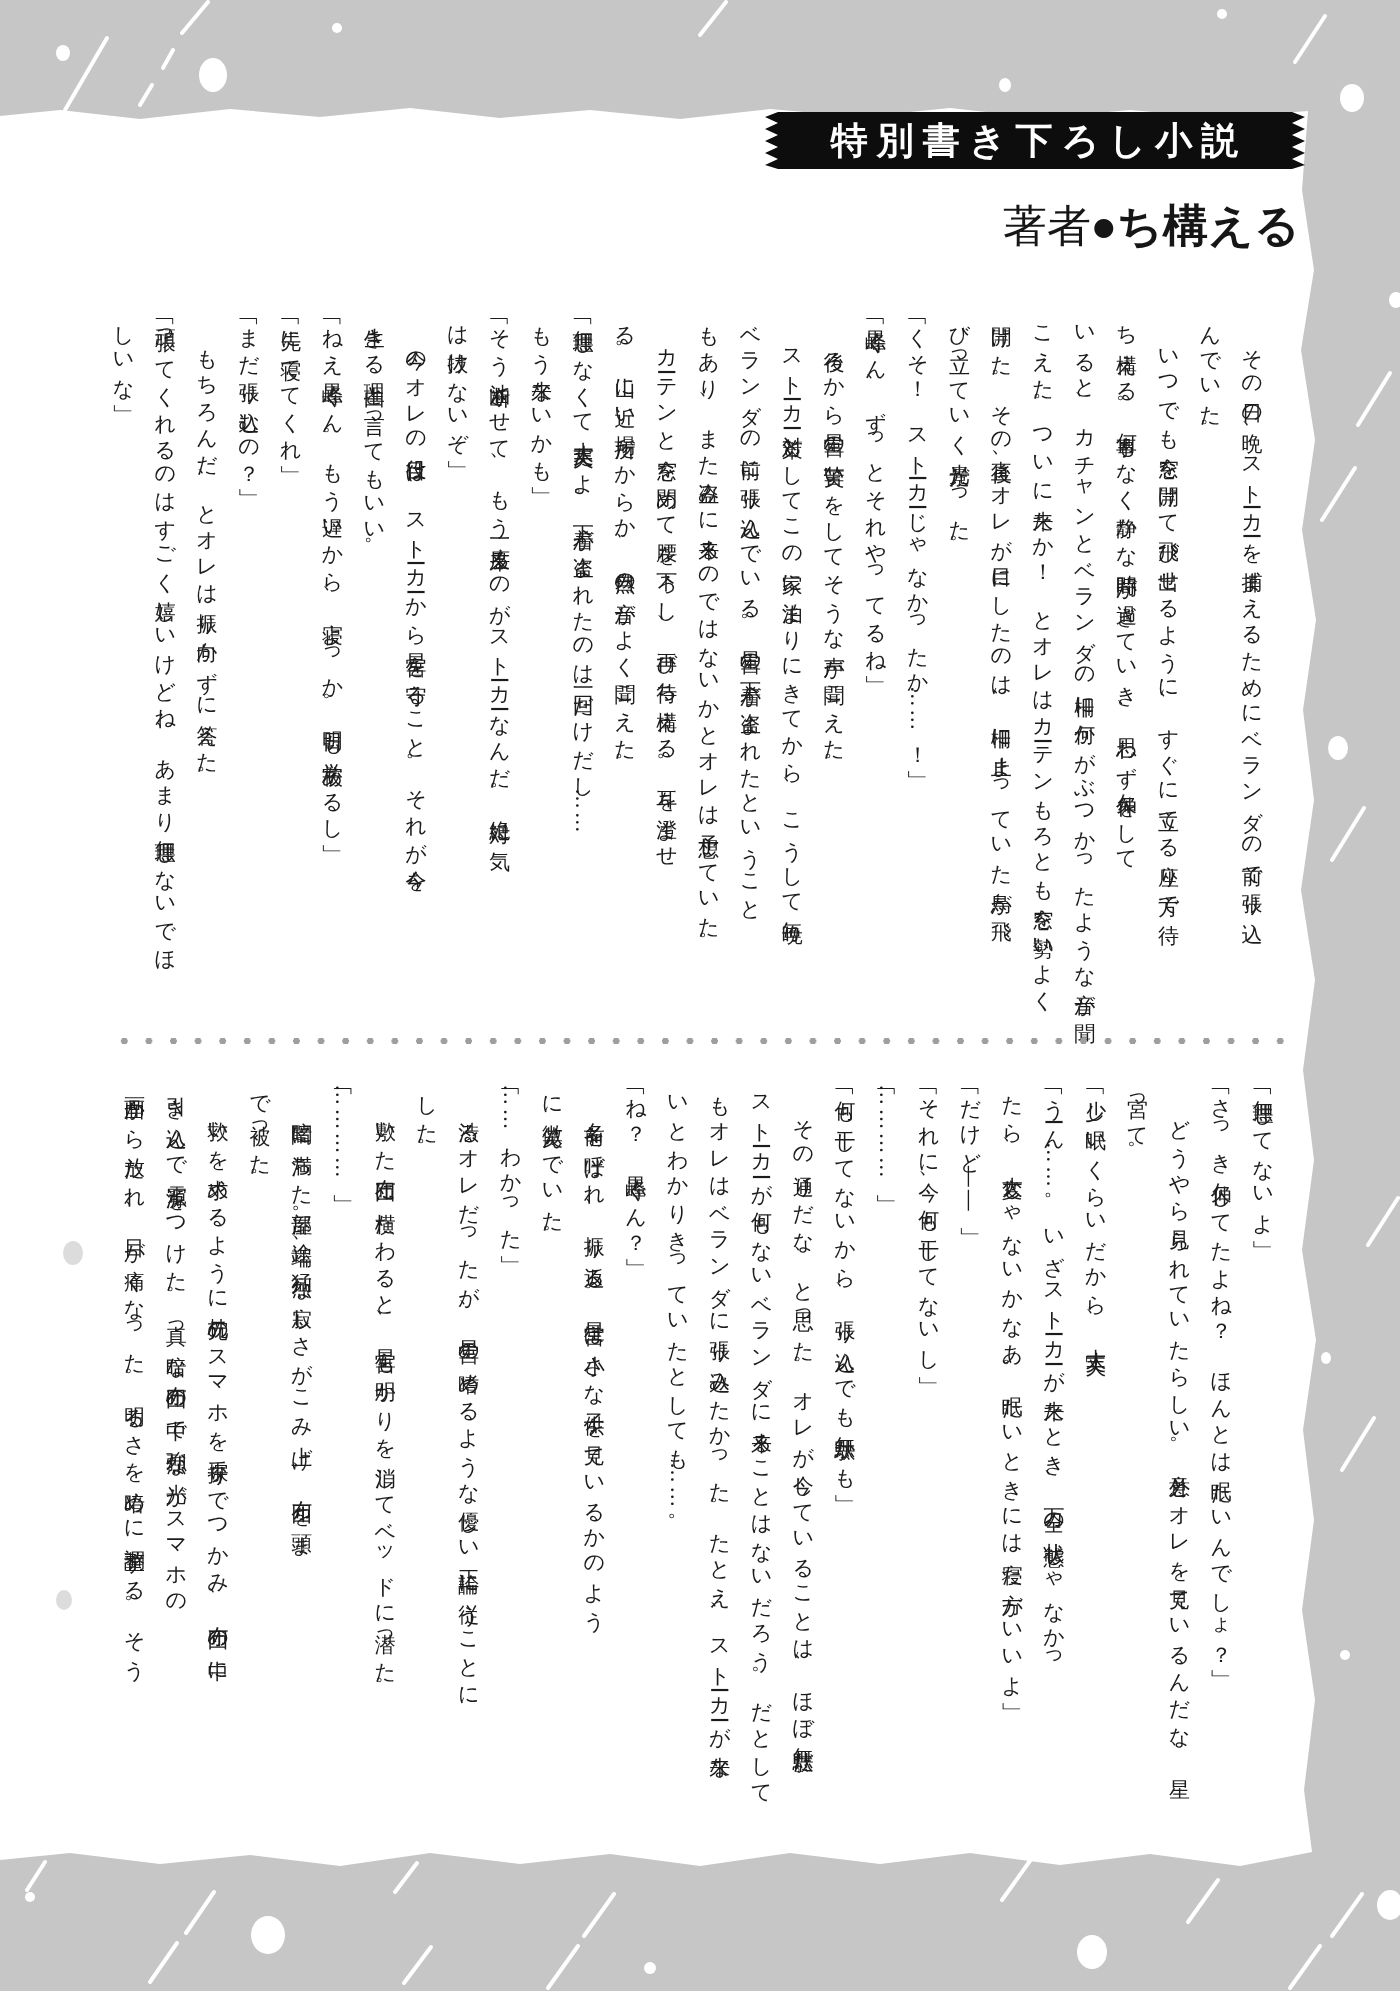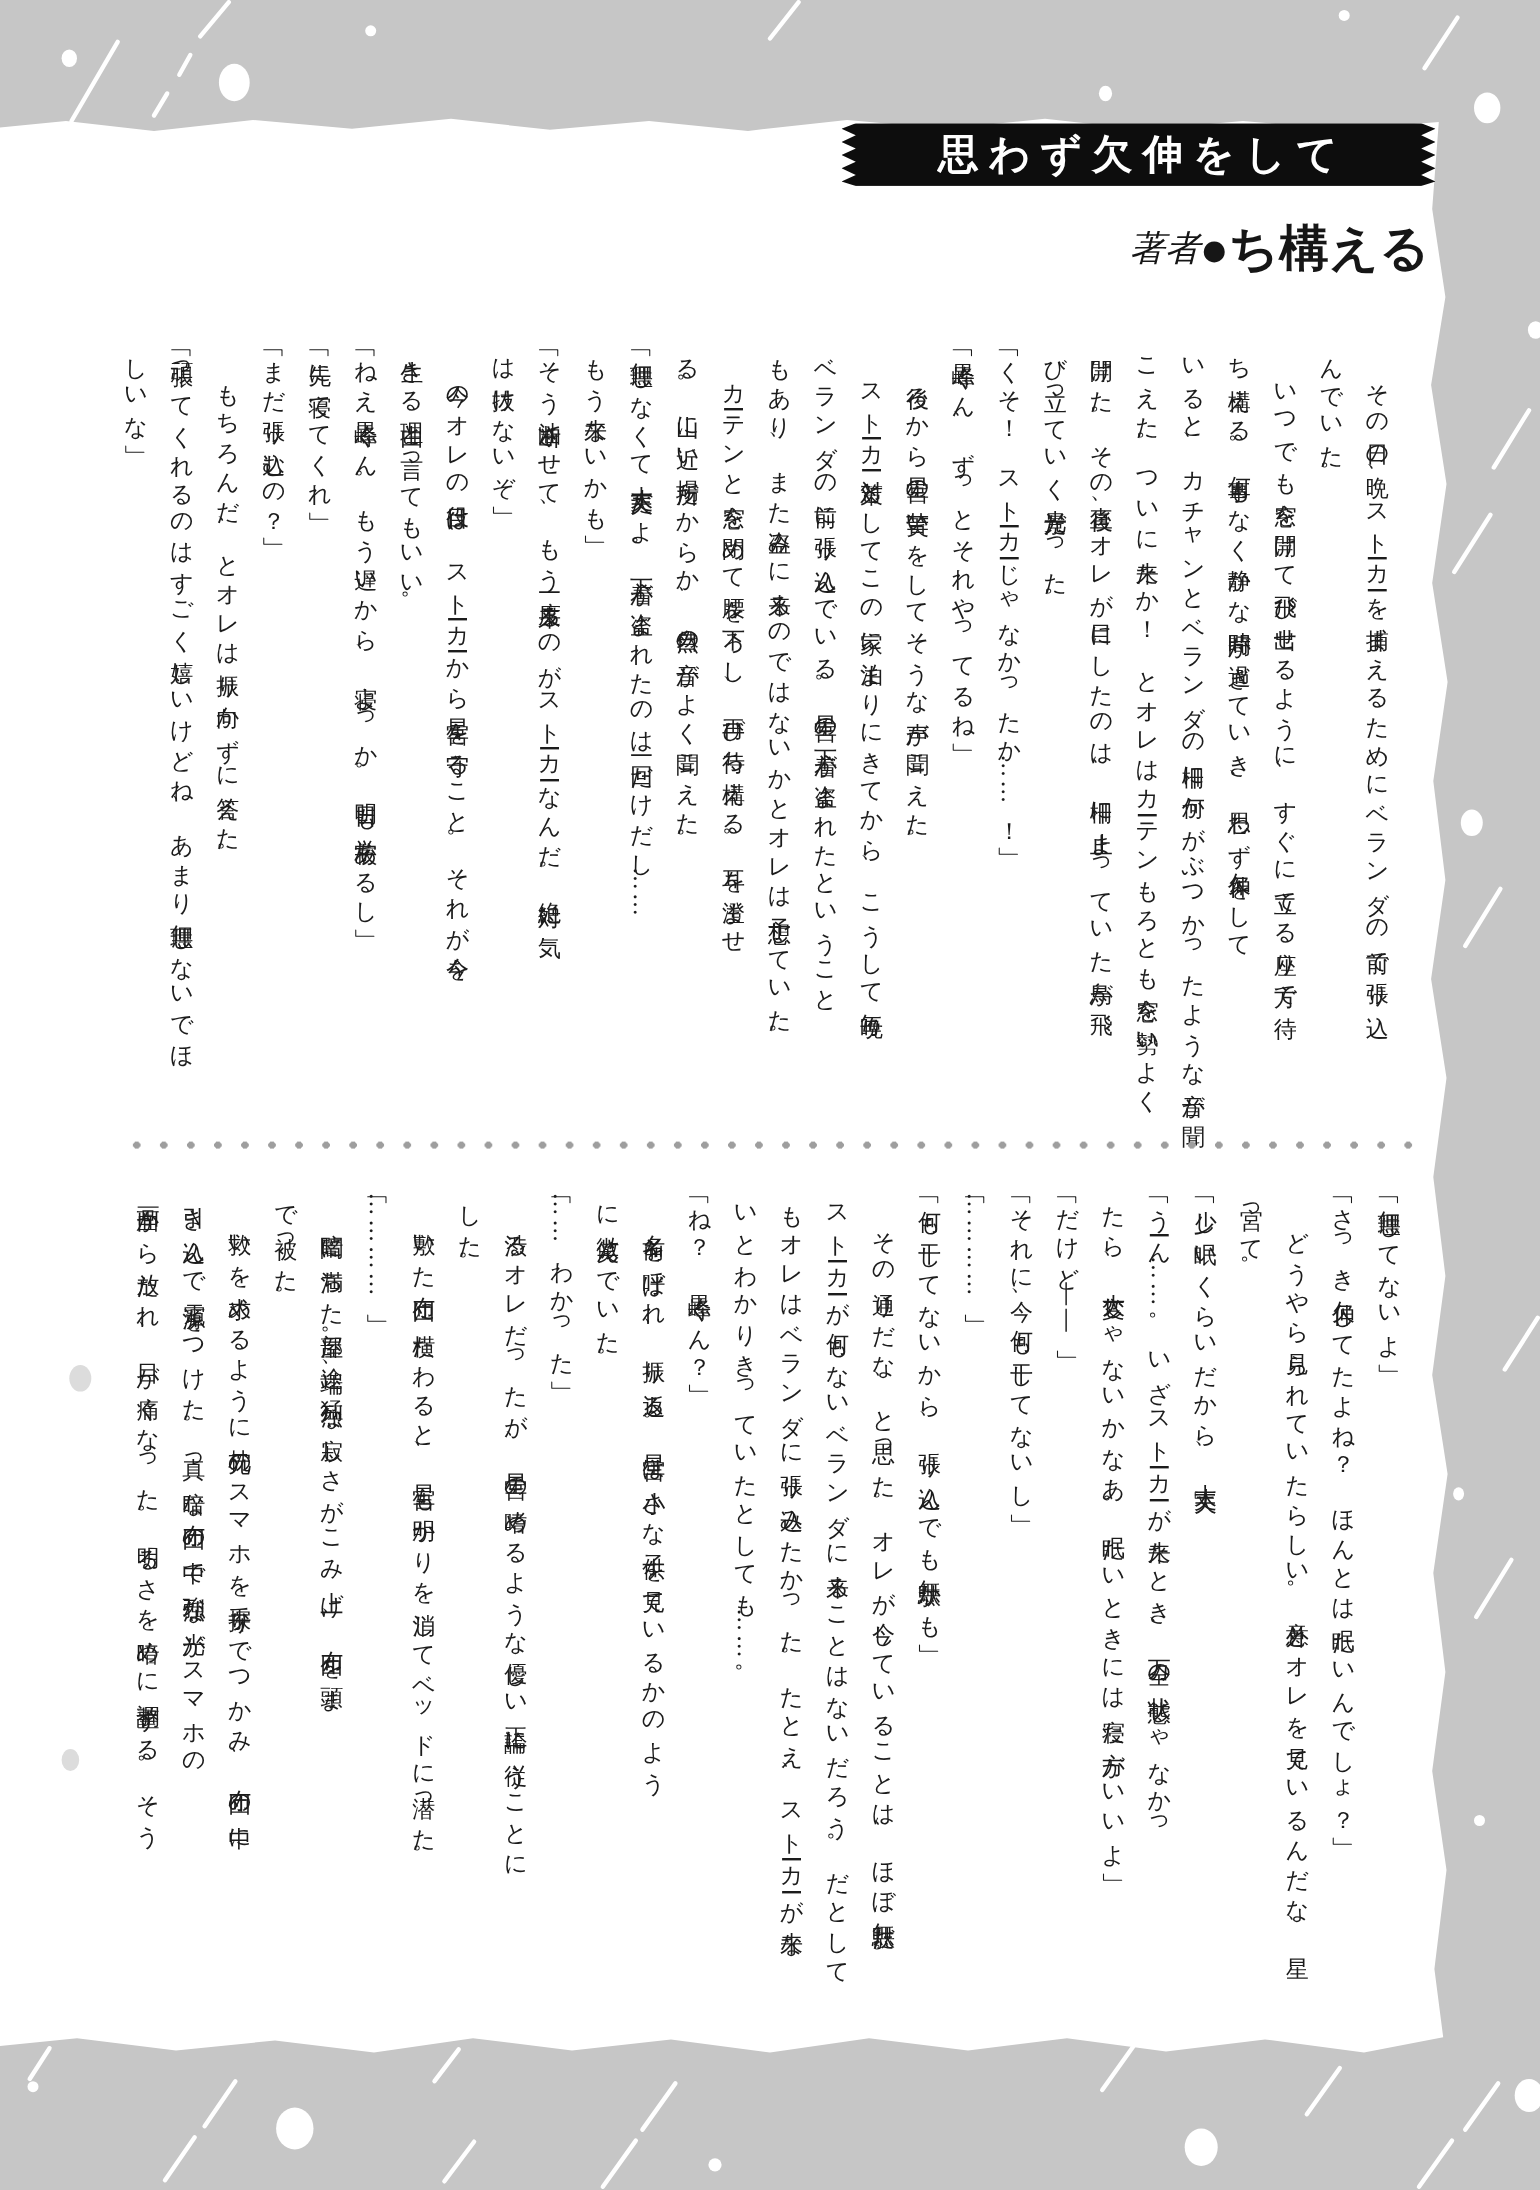--- a/index.html
+++ b/index.html
@@ -36,21 +36,21 @@
   }
 
   
   .author{
     position:absolute;
     top:196px;right:100px;
     display:flex;align-items:center;
     color:#161616;
     white-space:nowrap;
   }
-  .a-prefix{font-size:32px;font-family:"DejaVu Serif","Liberation Serif",serif;font-style:italic;}
+  .a-prefix{font-size:44px;font-family:"DejaVu Serif","Liberation Serif",serif;}
   .a-bullet{font-size:25px;margin:0 2px;}
   .a-name{
     font-size:45px;font-weight:bold;
     font-family:"DejaVu Sans","Liberation Sans",sans-serif;
   }
 
   
   .vblock{
     position:absolute;
     writing-mode:vertical-rl;
@@ -138,21 +138,21 @@
       L 610 1854 L 520 1864 L 430 1853 L 340 1866 L 250 1855 L 160 1864 L 70 1853
       L -20 1862 Z"></path>
 
     <g fill="#dcdcdc">
       <ellipse cx="73" cy="1253" rx="10" ry="12"></ellipse>
       <ellipse cx="64" cy="1600" rx="8" ry="10"></ellipse>
     </g>
   </svg>
 
   <div class="banner">
-    <span>思わず欠伸をして</span>
+    <span>特別書き下ろし小説</span>
   </div>
 
   <div class="author">
     <span class="a-prefix">著者</span>
     <span class="a-bullet">●</span>
     <span class="a-name">ち構える</span>
   </div>
 
   <div class="vblock top">
       <div class="vcol">　その日の晩、ストーカーを捕まえるためにベランダの前で張り込</div>

